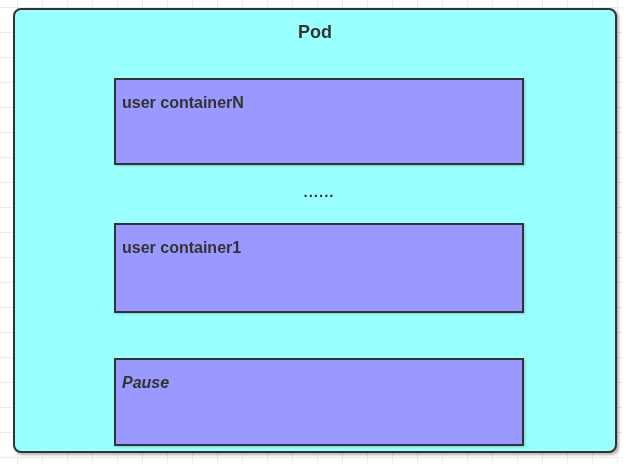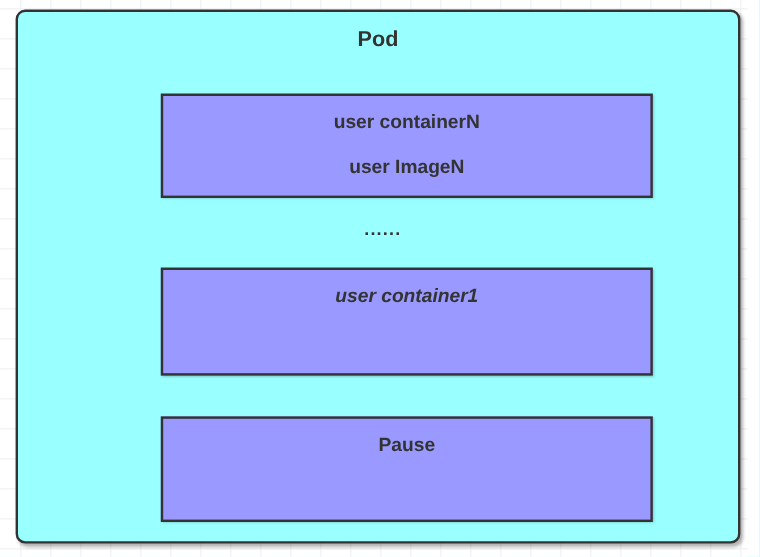--- a/index.html
+++ b/index.html
@@ -49,31 +49,30 @@
     position:absolute;
     left:114px;
     width:410px;
     background:var(--container-fill);
     border:2px solid var(--border);
     box-shadow:1px 1px 2px rgba(0,0,0,0.2);
     display:flex;
     flex-direction:column;
     justify-content:space-between;
     padding:13px 6px;
-    text-align:center;
-    margin-left:20px;
+    text-align:left;
   }
   .node .line{
     font-size:16px;
     font-weight:bold;
     line-height:20px;
   }
   .node-n{top:78px;height:87px;}
-  .node-1{top:223px;height:90px;font-style:italic;}
-  .node-pause{top:347px;height:88px;}
+  .node-1{top:223px;height:90px;}
+  .node-pause{top:358px;height:88px;font-style:italic;}
   .ellipsis{
     position:absolute;
     left:114px;top:184px;
     width:410px;
     text-align:center;
     font-size:15px;
     font-weight:bold;
     letter-spacing:1px;
     line-height:16px;
   }
@@ -82,21 +81,20 @@
 <body>
 
 <div class="canvas">
 
   <div class="pod"></div>
 
   <div class="pod-title">Pod</div>
 
   <div class="node node-n">
     <div class="line">user containerN</div>
-    <div class="line">user ImageN</div>
   </div>
 
   <div class="ellipsis">......</div>
 
   <div class="node node-1">
     <div class="line">user container1</div>
   </div>
 
   <div class="node node-pause">
     <div class="line">Pause</div>

